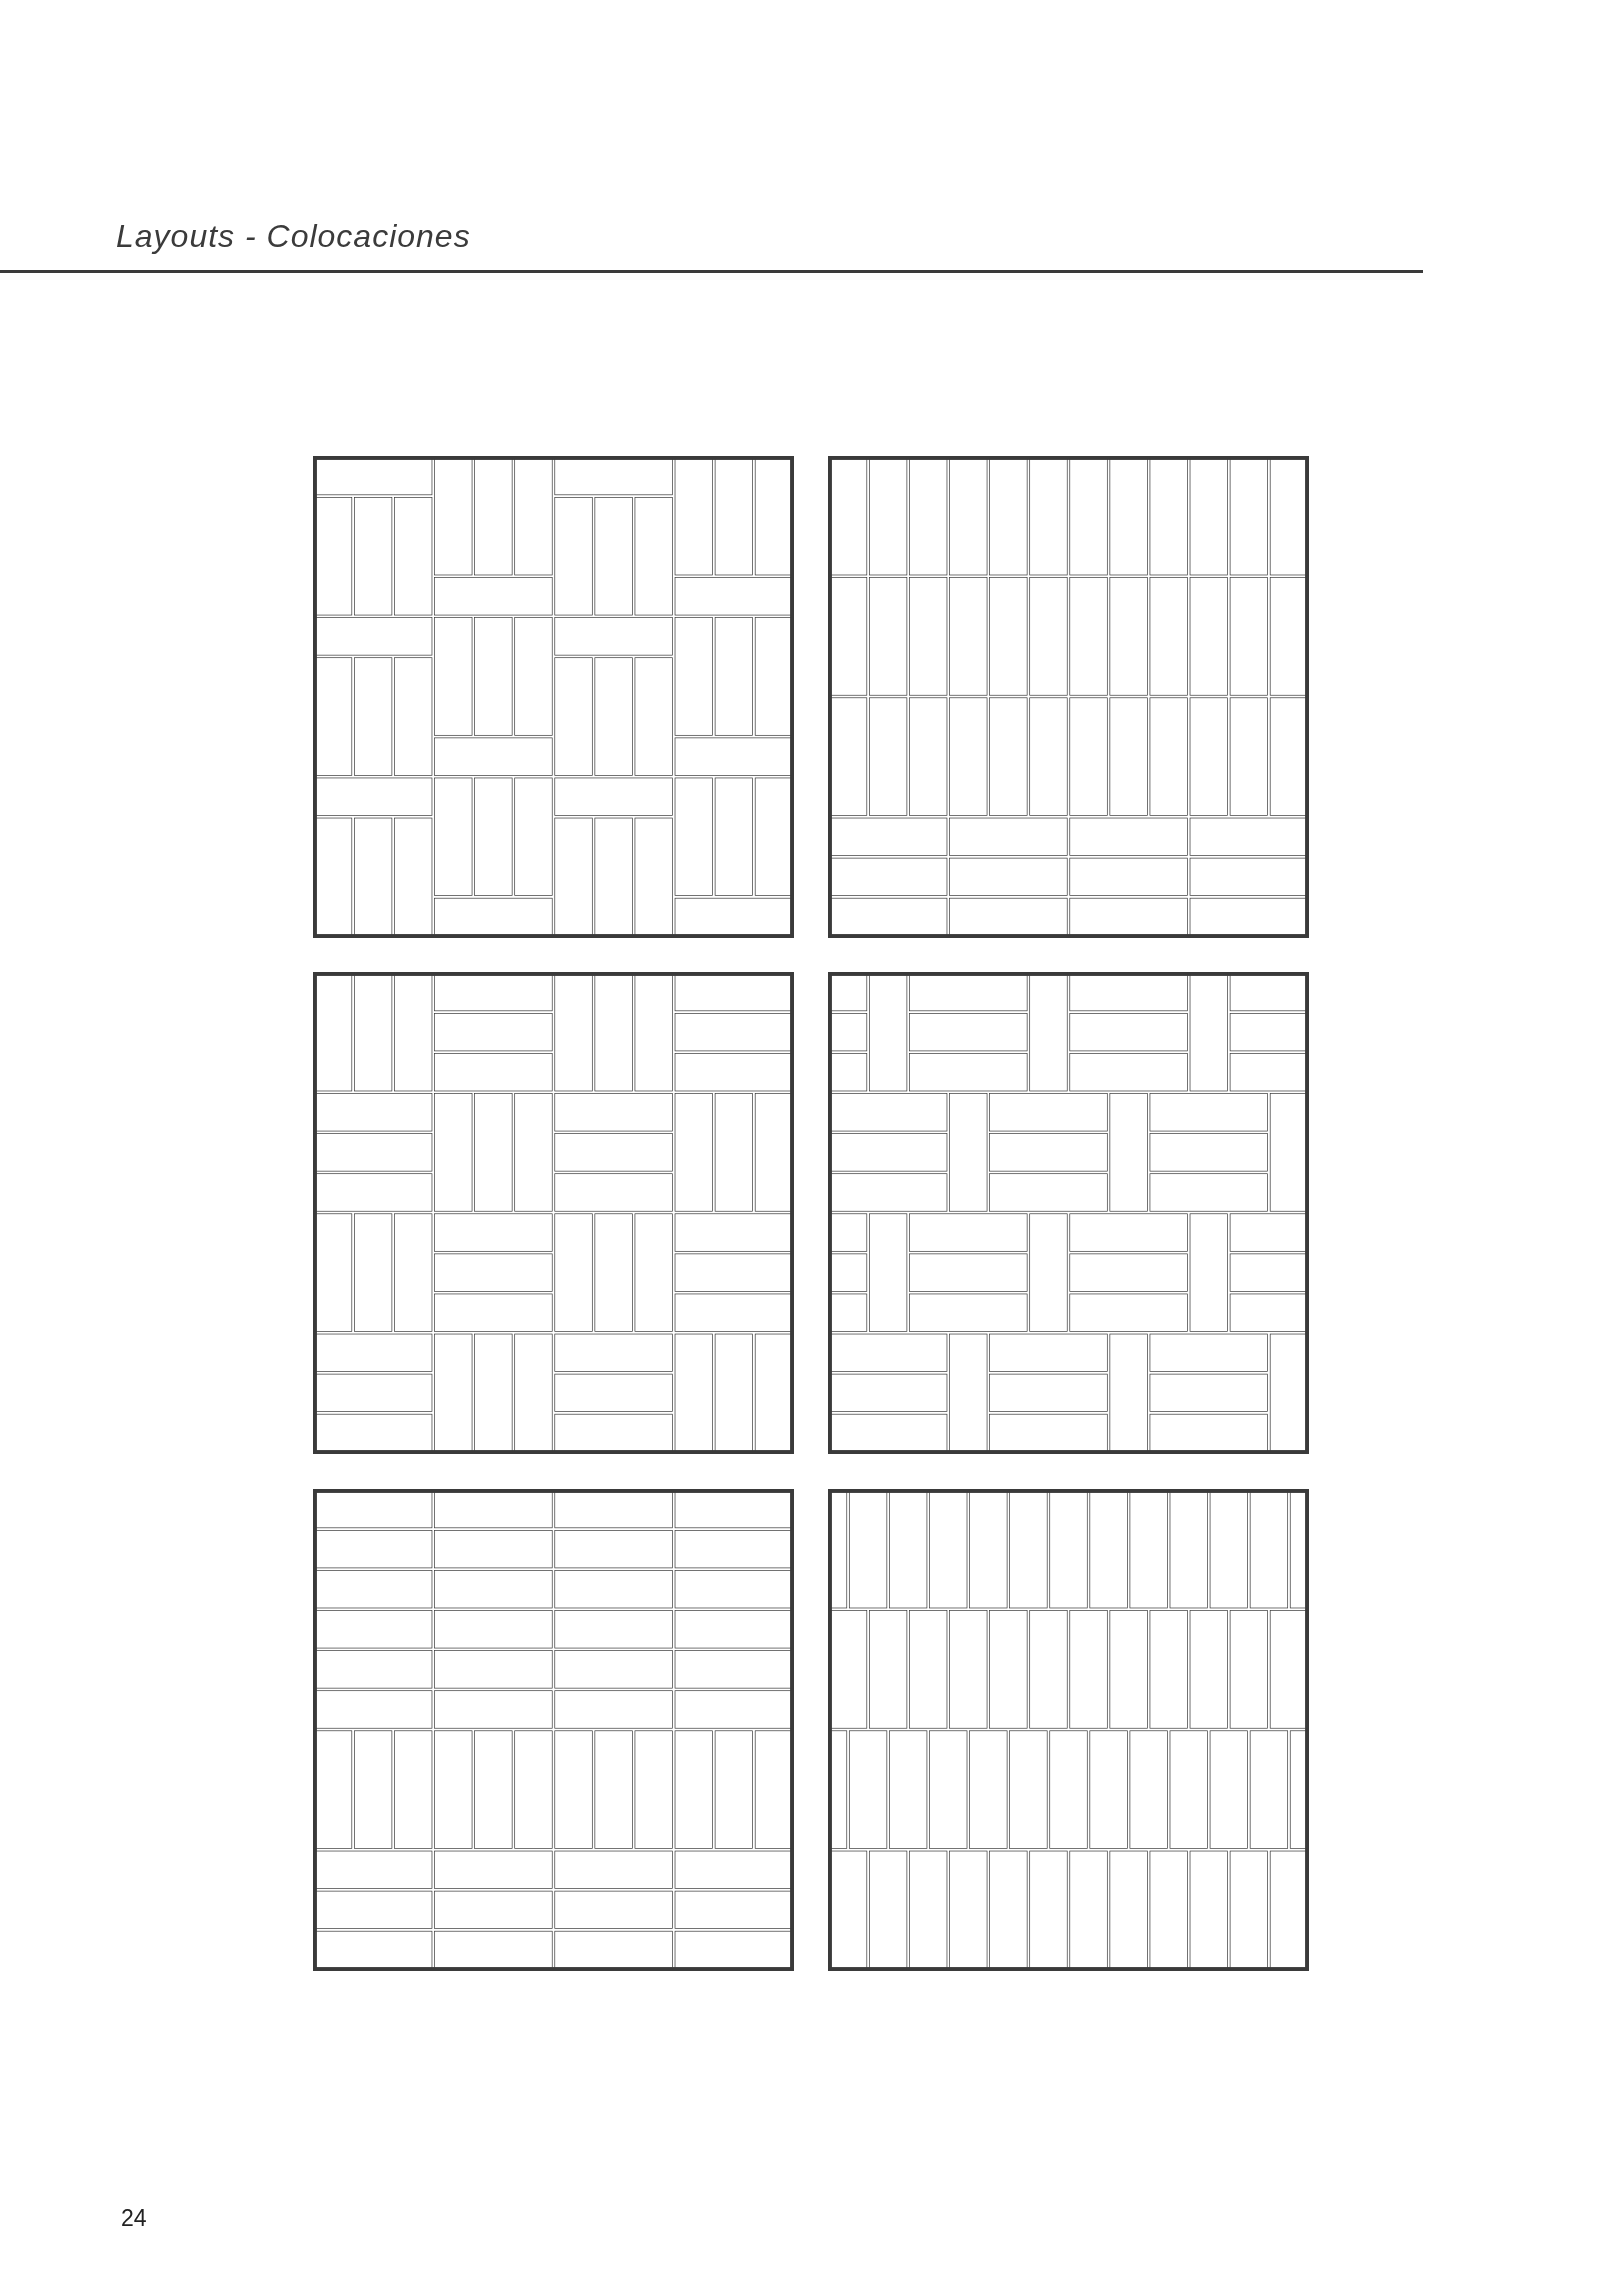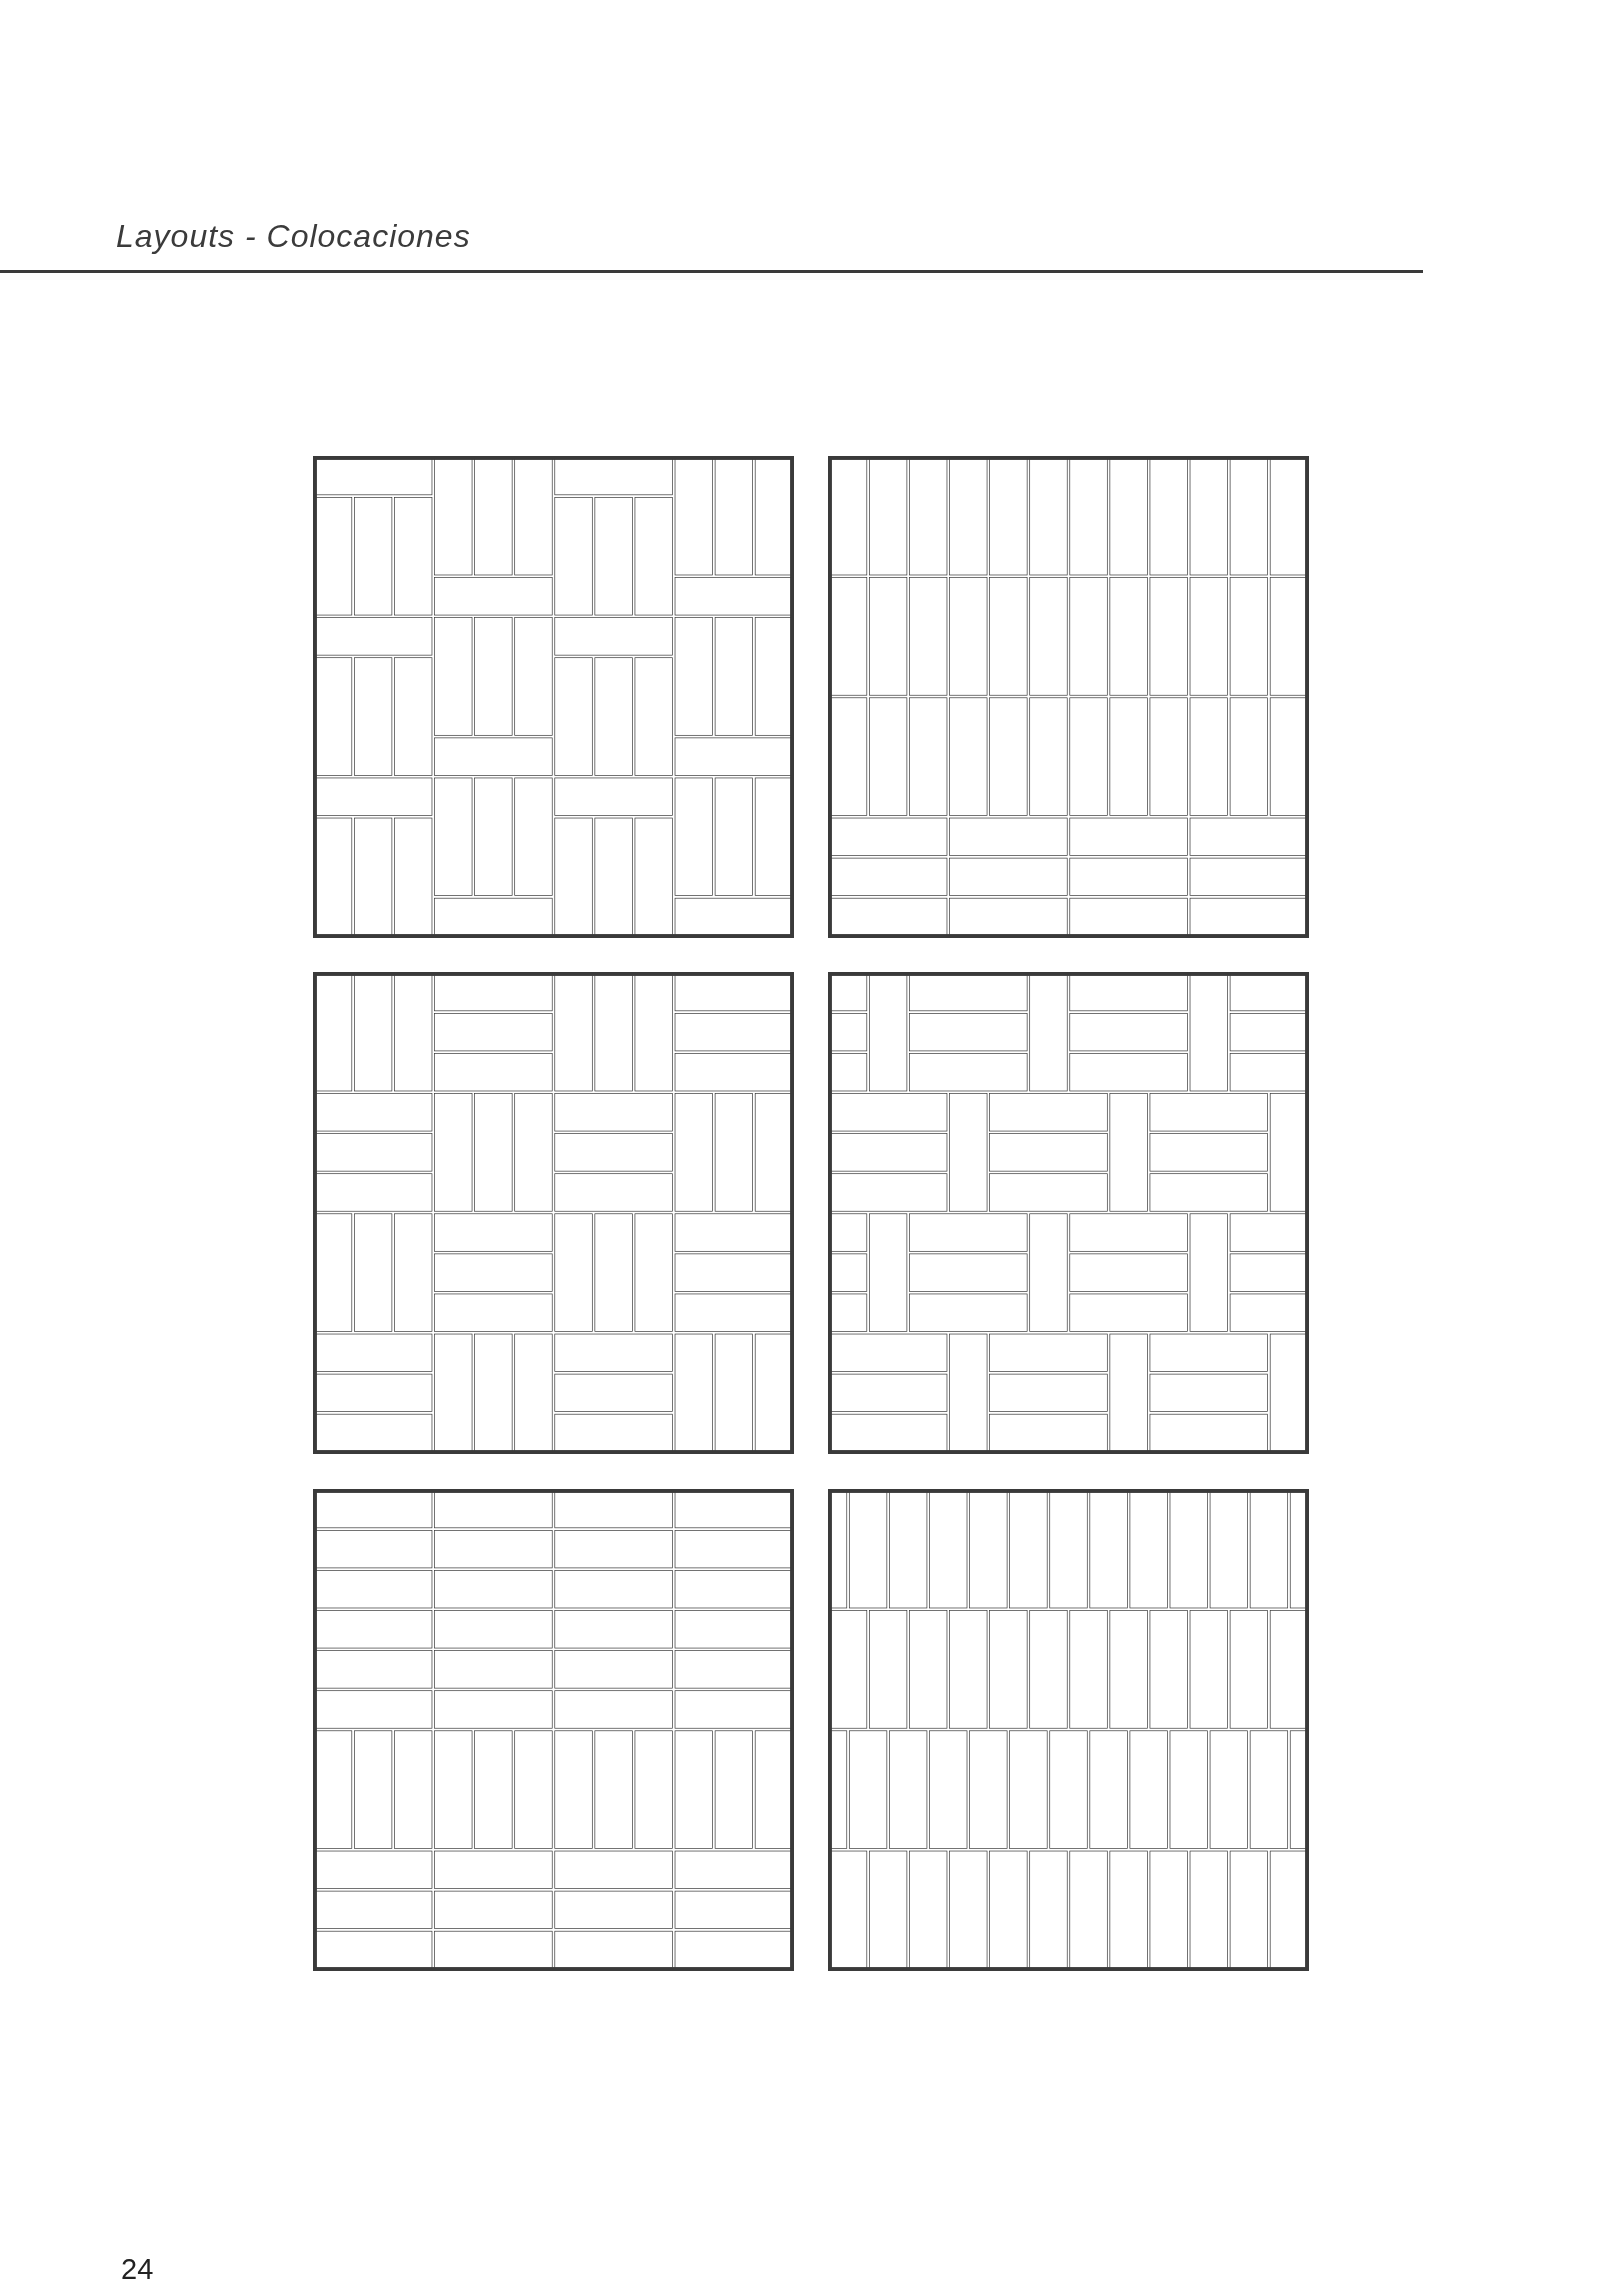--- a/index.html
+++ b/index.html
@@ -46,24 +46,23 @@
   .diagram:nth-of-type(1) { left: 313px;  top: 456px; }
   .diagram:nth-of-type(2) { left: 828px; top: 456px; }
   .diagram:nth-of-type(3) { left: 313px;  top: 972px; }
   .diagram:nth-of-type(4) { left: 828px; top: 972px; }
   .diagram:nth-of-type(5) { left: 313px;  top: 1489px; }
   .diagram:nth-of-type(6) { left: 828px; top: 1489px; }
   .page-number {
     position: absolute;
     left: 121px;
     top: 2207px;
-    font-size: 29px;
+    font-size: 23px;
     line-height: 1;
     color: #222222;
-    margin-top: 48px;
   }
 </style>
 </head>
 <body>
 
 <div class="page">
 
   <div class="header-title">Layouts - Colocaciones</div>
 
   <div class="header-rule"></div>

